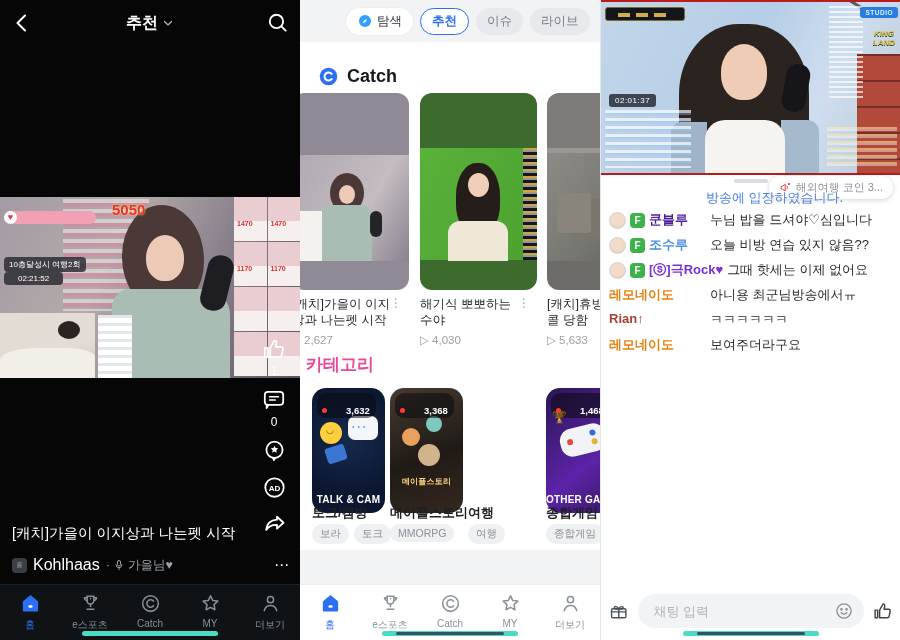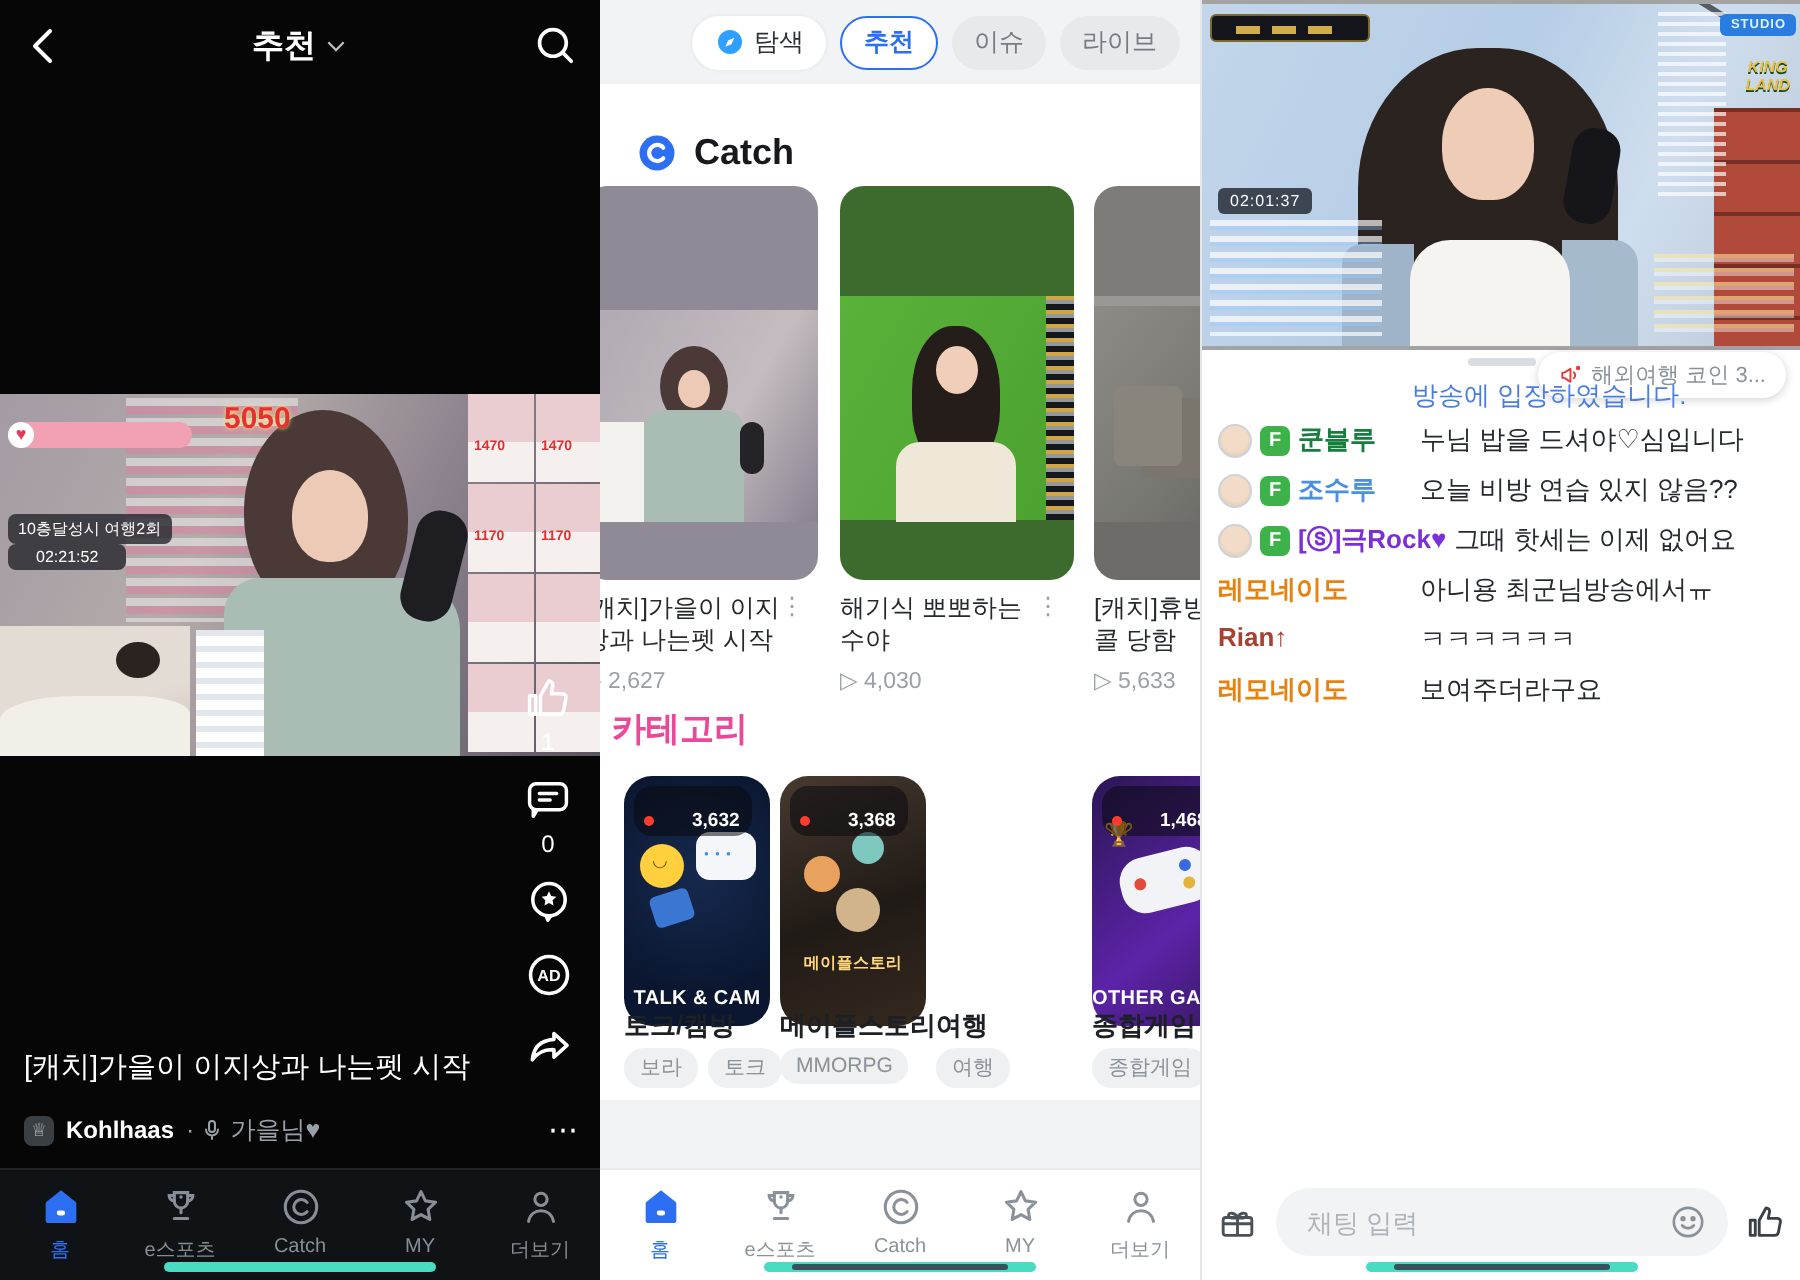--- a/index.html
+++ b/index.html
@@ -33,21 +33,21 @@
   .lv-bed-head { position:absolute; left:58px; top:8px; width:22px; height:18px; background:#2a2320; border-radius:50%; }
   .lv-bed-blanket { position:absolute; left:0; bottom:0; width:95px; height:30px; background:#f2efe9; border-radius:40% 30% 0 0; }
   .lv-shop { position:absolute; left:98px; top:118px; width:34px; height:63px; background:#fdfdfd;
     background-image:repeating-linear-gradient(180deg,#e3e6ea 0 3px,#fff 3px 8px); }
   .rail { position:absolute; right:6px; width:40px; display:flex; flex-direction:column; align-items:center; color:#fff; }
   .rail-item { display:flex; flex-direction:column; align-items:center; margin-bottom:9px; color:#fff; }
   .rail-count { font-size:12px; margin-top:2px; color:#fff; }
   .ltitle { position:absolute; left:12px; top:524px; width:240px; color:#fff; font-size:14.5px; }
   .lchannel { position:absolute; left:12px; top:556px; right:10px; display:flex; align-items:center; gap:6px; }
   .lch-badge { width:15px; height:15px; border-radius:4px; background:#3a3f44; color:#b9bfc5; font-size:9px; line-height:15px; text-align:center; }
-  .lch-name { color:#fff; font-weight:bold; font-size:12px; }
+  .lch-name { color:#fff; font-weight:normal; font-size:16px; }
   .lch-sub { color:#9aa1a8; font-size:12.5px; display:flex; align-items:center; gap:3px; }
   .lch-more { margin-left:auto; color:#fff; font-size:15px; letter-spacing:1px; }
 
   
   .bnav { position:absolute; left:0; right:0; bottom:0; height:56px; display:flex; justify-content:space-around; align-items:flex-start; padding-top:7px; }
   .bnav.dark { background:#101316; border-top:1px solid #1e2226; }
   .bnav.light { background:#fff; border-top:1px solid #ececec; }
   .bni { display:flex; flex-direction:column; align-items:center; gap:3px; width:52px; }
   .bnav.dark .bni { color:#878e96; } .bnav.light .bni { color:#8a9199; }
   .bni.active { color:#2d6ff2 !important; }
@@ -114,21 +114,21 @@
   .gc4 .trophy { position:absolute; left:6px; top:22px; font-size:12px; }
   .gc-label { position:absolute; top:504px; font-size:13px; font-weight:bold; color:#1d2024; white-space:nowrap; }
   .gl1 { left:12px; } .gl2 { left:90px; } .gl3 { left:168px; } .gl4 { left:246px; }
   .gc-tags { position:absolute; top:524px; display:flex; gap:5px; }
   .gt1 { left:12px; } .gt2 { left:90px; } .gt3 { left:168px; } .gt4 { left:246px; }
   .tagpill { background:#eef0f2; color:#8a9199; font-size:10.5px; border-radius:10px; padding:3px 8px; white-space:nowrap; }
   .mid-grayblock { position:absolute; left:0; right:0; top:550px; height:34px; background:#f2f3f5; }
 
   
   .p-right { left:600px; background:#fff; border-left:1px solid #e4e6e8; }
-  .rvideo { position:absolute; top:0; left:0; width:300px; height:175px; background:#a3a3a3; padding:2px 0; }
+  .rvideo { position:absolute; top:0; left:0; width:300px; height:175px; background:#b91c1c; padding:2px 0; }
   .rv-inner { position:relative; width:100%; height:100%; overflow:hidden;
     background:linear-gradient(115deg,#c3d6ea 0%,#b5cde6 45%,#cfdeee 70%,#b9c6d6 100%); }
   .rv-banner { position:absolute; left:4px; top:5px; width:80px; height:14px; background:#14161c; border:1px solid #7a6a2e; border-radius:3px;
     background-image:repeating-linear-gradient(90deg, rgba(230,190,80,.9) 6px 18px, rgba(20,22,28,0) 18px 24px); background-size:70% 4px; background-position:6px 5px; background-repeat:no-repeat; }
   .rv-studio { position:absolute; right:3px; top:5px; background:#2a7de0; color:#dff0ff; font-size:6.5px; font-weight:bold; border-radius:3px; padding:2px 5px; letter-spacing:.5px; }
   .rv-ticker { position:absolute; right:38px; top:4px; width:34px; height:92px;
     background:repeating-linear-gradient(180deg, rgba(255,255,255,.85) 0 2px, rgba(255,255,255,0) 2px 5px); opacity:.8; }
   .rv-kingland { position:absolute; right:6px; top:28px; color:#e8c04a; font-size:8px; font-weight:900; font-style:italic; text-align:center; line-height:1.1; text-shadow:0 1px 0 #184a1e; }
   .rv-shelf { position:absolute; right:0; top:52px; width:44px; height:120px; background:#b24a3c;
     background-image:repeating-linear-gradient(180deg, rgba(60,20,14,.5) 0 2px, rgba(178,74,60,0) 2px 26px); }
@@ -510,21 +510,21 @@
           </svg>
         <span>해외여행 코인 3...</span>
       </div>
       <div class="sysmsg">방송에 입장하였습니다.</div>
 
       <div class="chatlist">
         <div class="crow">
           <div class="cleft">
             <span class="cavatar"></span>
             <span class="fbadge">F</span>
-            <span class="cname" style="color: #15803d;">쿤블루</span>
+            <span class="cname" style="color: #4c1d95;">쿤블루</span>
           </div>
           <div class="ctext">누님 밥을 드셔야♡심입니다</div>
         </div>
         <div class="crow">
           <div class="cleft">
             <span class="cavatar"></span>
             <span class="fbadge">F</span>
             <span class="cname" style="color: rgb(74, 143, 224);">조수루</span>
           </div>
           <div class="ctext">오늘 비방 연습 있지 않음??</div>

